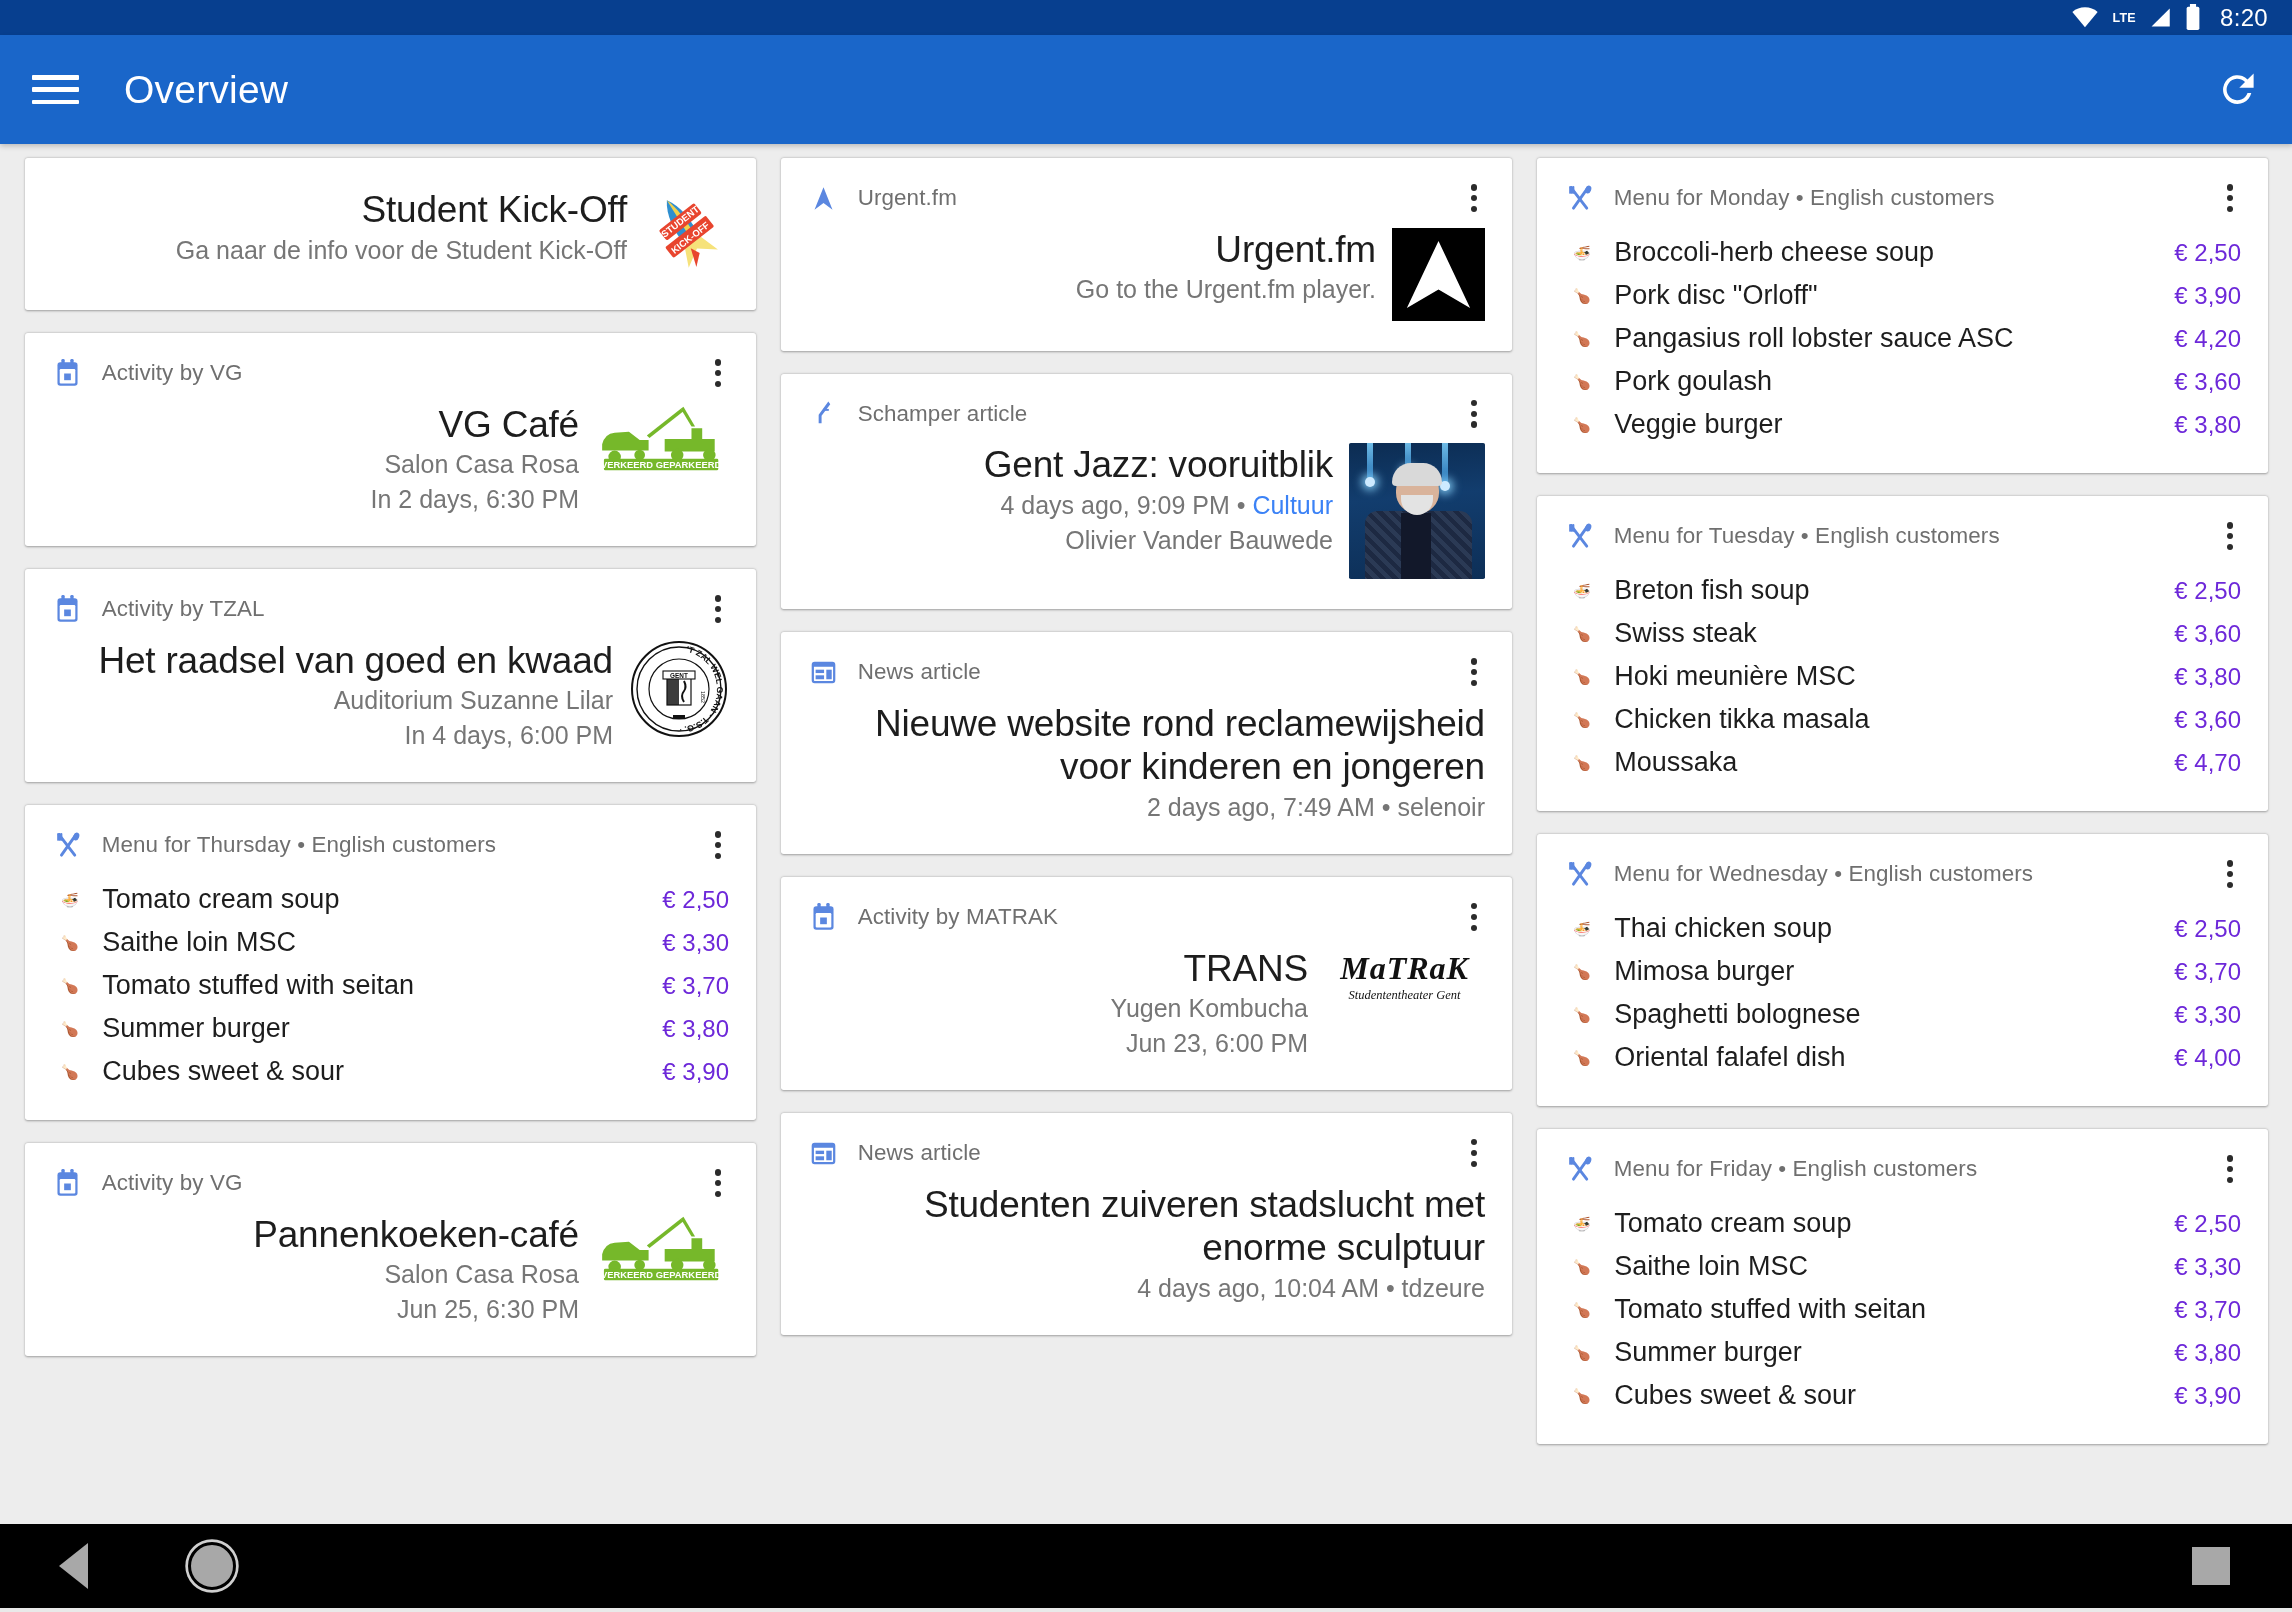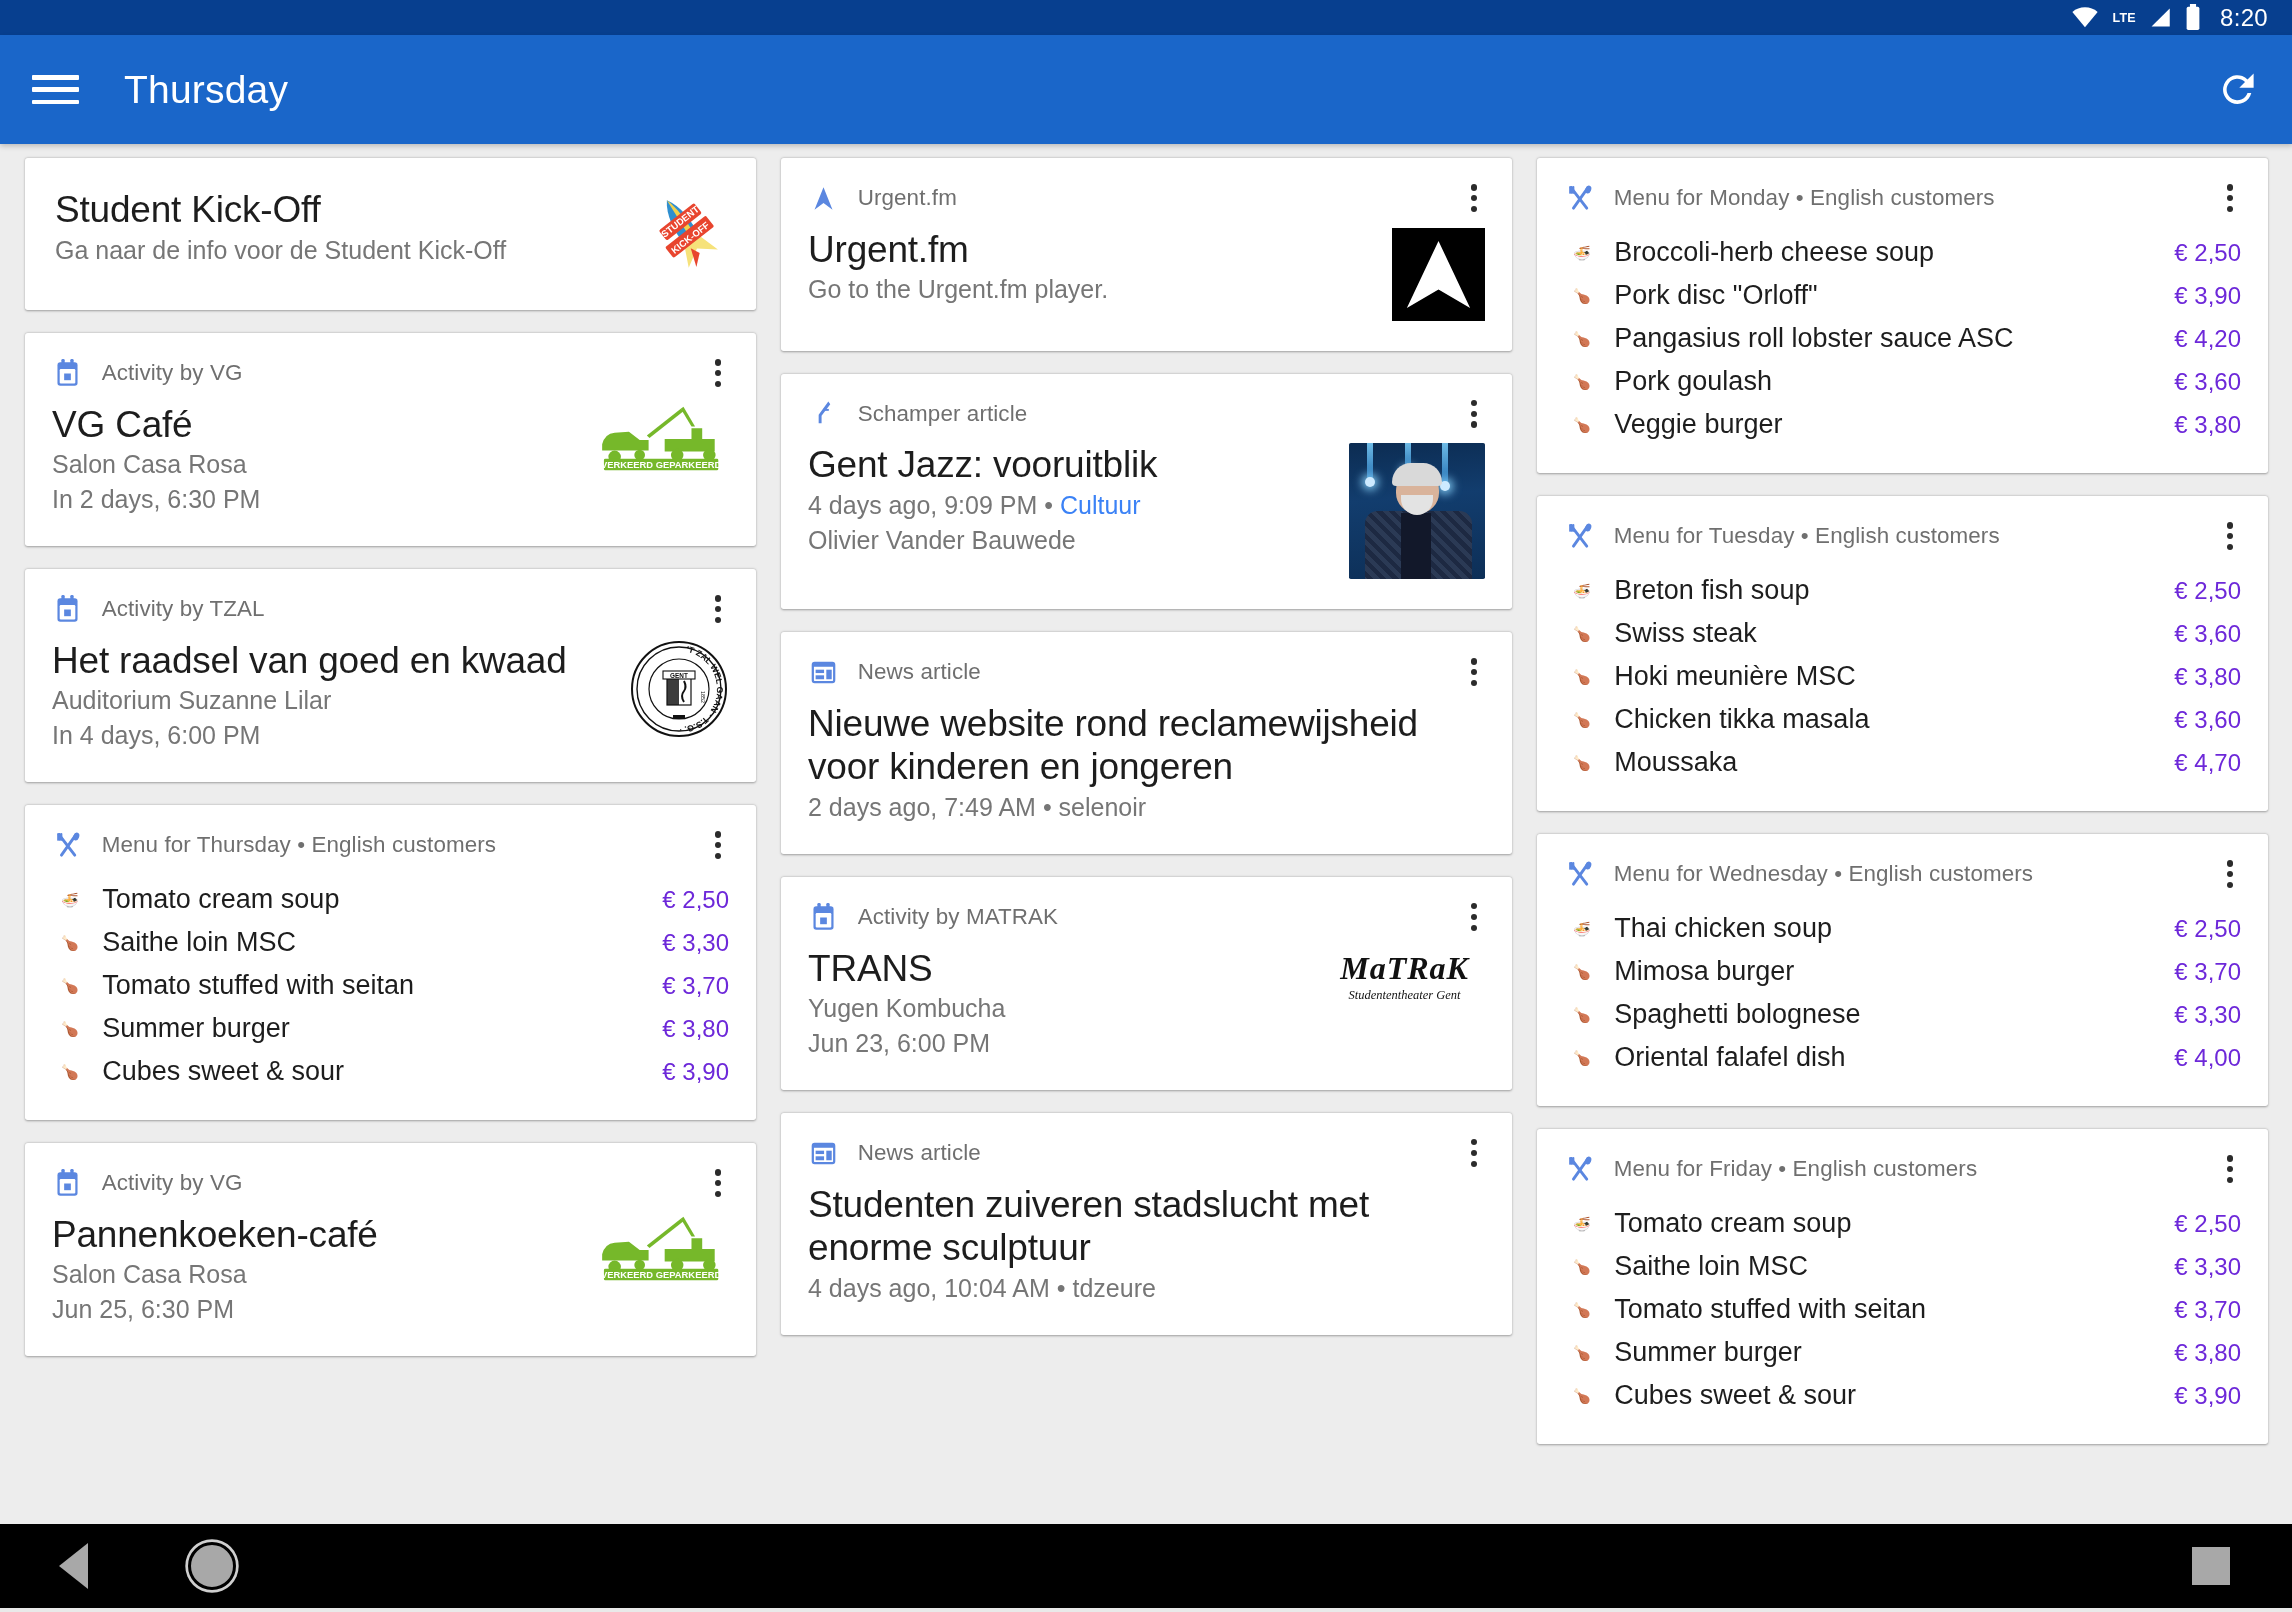--- a/index.html
+++ b/index.html
@@ -48,20 +48,21 @@
     overflow: hidden;
   }
   .column { flex: 1; padding: 0 12.5px; }
 
   .card {
     background: #fff;
     border-radius: 2.7px;
     box-shadow: 0 0.9px 2.7px rgba(0,0,0,.22), 0 0.9px 1.8px rgba(0,0,0,.14);
     margin-bottom: 23px;
     padding: 0;
+    text-align: right;
   }
 
   
   .card-head {
     display: flex; align-items: center;
     padding: 23px 23px 0 27px;
     height: 57px;
   }
   .card-head .head-icon { width: 30px; height: 30px; flex: 0 0 30px; display:flex; align-items:center; justify-content:center; }
   .card-head .head-label {
@@ -147,21 +148,21 @@
   </span>
   <span class="clock">8:20</span>
 </div>
 
 <div class="appbar">
   <div class="hamburger">
     <span></span>
       <span></span>
       <span></span>
   </div>
-  <div class="title">Thursday</div>
+  <div class="title">Overview</div>
   <div class="spacer"></div>
   <div class="refresh-icon">
     <svg width="43" height="43" viewBox="0 0 24 24">
       <path d="M17.6 6.4A8 8 0 1 0 19.7 14h-2.1A6 6 0 1 1 16.2 7.8L13 11h8V3z" fill="#fff"></path>
     </svg>
   </div>
 </div>
 
 <div class="content">
 

